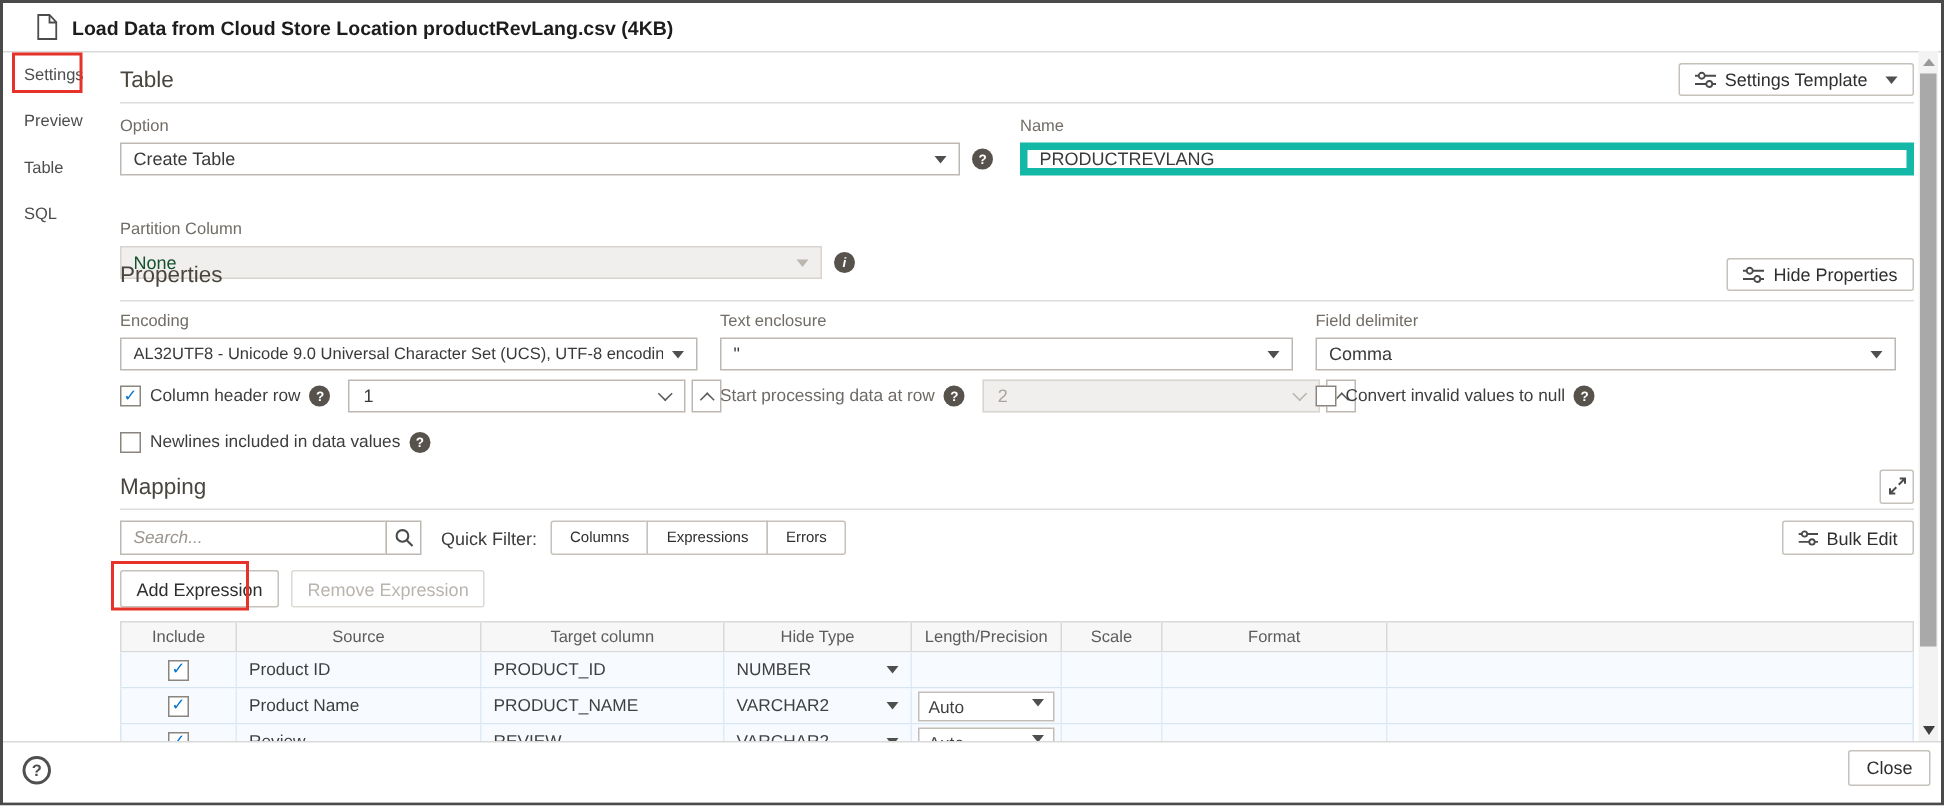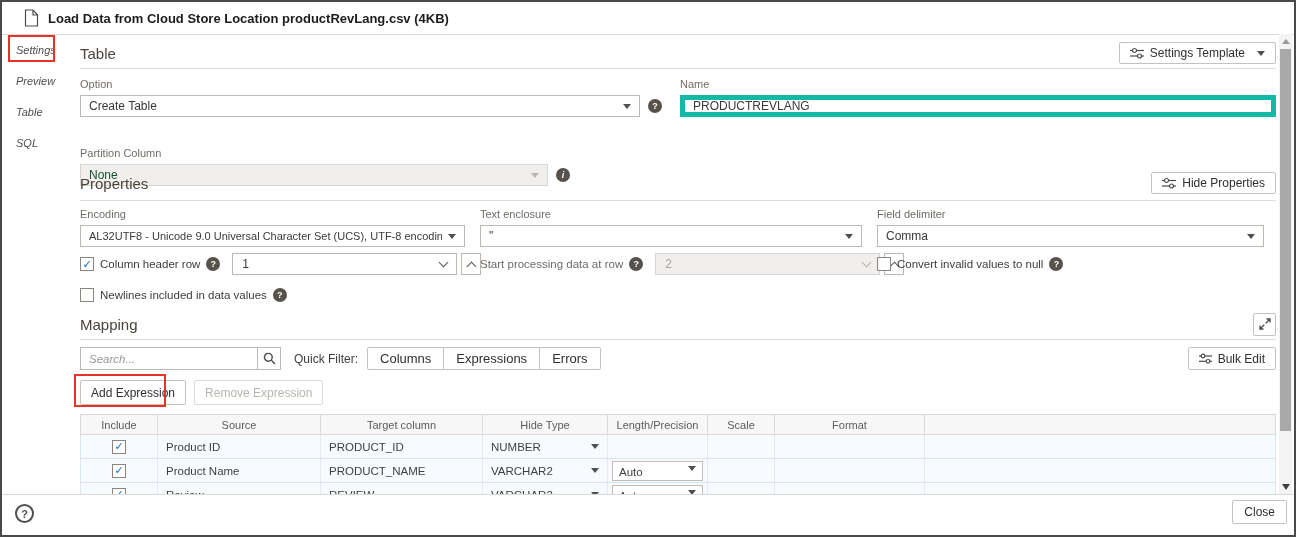--- a/index.html
+++ b/index.html
@@ -9,21 +9,21 @@
   .window { position:relative; width:1296px; height:537px; border:2px solid #4a4a4a;
             background:#fff; color:#333; overflow:hidden; }
 
   
   .titlebar { position:absolute; top:0; left:0; right:0; height:33px; display:flex;
               align-items:center; gap:9px; padding-left:22px; border-bottom:1px solid #d9d9d9; background:#fff; }
   .title { font-size:13px; font-weight:bold; color:#1c1c1c; }
 
   
   .sidebar { position:absolute; left:0; top:33px; width:66px; }
-  .side-item { height:31px; line-height:31px; padding-left:14px; font-size:11px; color:#4d4d4d; cursor:pointer;font-style:italic; }
+  .side-item { height:31px; line-height:31px; padding-left:14px; font-size:11px; color:#4d4d4d; cursor:pointer; }
 
   
   .content { position:absolute; left:78px; top:33px; width:1196px; height:463px; overflow:hidden; }
   .sec-head { position:absolute; left:0; right:0; height:24px; display:flex; align-items:center; justify-content:space-between; }
   .sec-title { font-size:15px; color:#49443e; }
   .rule { position:absolute; left:0; right:0; border-top:1px solid #dcdcdc; }
 
   .fg { position:absolute; }
   .lbl { display:block; font-size:11px; color:#716c66; margin-bottom:5px; }
   .ctl-row { display:flex; align-items:center; gap:8px; }
@@ -75,21 +75,21 @@
 
   
   .search-row { position:absolute; left:0; right:0; height:23px; display:flex; align-items:center; }
   .search-input { width:178px; height:23px; border:1px solid #bdb8b2; padding:0 8px; font-size:11.5px;
                   color:#3a3a3a; font-family:inherit; }
   .search-input::placeholder { font-style:italic; color:#9b958f; }
   .search-btn { width:24px; height:23px; margin-left:-1px; border:1px solid #bdb8b2; background:#fff;
                 display:inline-flex; align-items:center; justify-content:center; cursor:pointer; }
   .qf-label { margin-left:13px; font-size:12px; color:#3c3c3c; }
   .toggle-group { display:inline-flex; margin-left:9px; }
-  .toggle-group .btn { height:23px; border-radius:0; margin-left:-1px; font-size:13px; padding:0 12px; }
+  .toggle-group .btn { height:23px; border-radius:0; margin-left:-1px; font-size:10px; padding:0 12px; }
   .toggle-group .btn:first-child { border-radius:2px 0 0 2px; margin-left:0; }
   .toggle-group .btn:last-child { border-radius:0 2px 2px 0; }
   .bulk-edit { position:absolute; right:0; top:0; height:23px; }
 
   .expr-row { position:absolute; display:flex; gap:8px; }
 
   
   .mtable { position:absolute; left:0; width:1196px; font-size:11.5px; }
   .mt-head { display:flex; height:21px; background:#f7f7f7; border:1px solid #d9d9d9; }
   .mt-hcell { display:flex; align-items:center; justify-content:center; font-size:11px; color:#5c5c5c;

